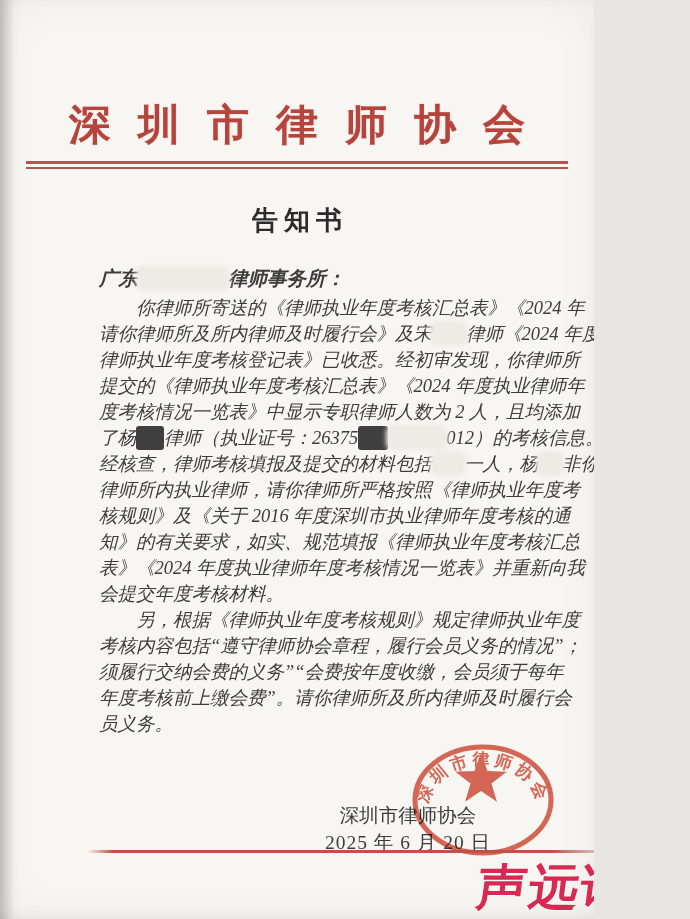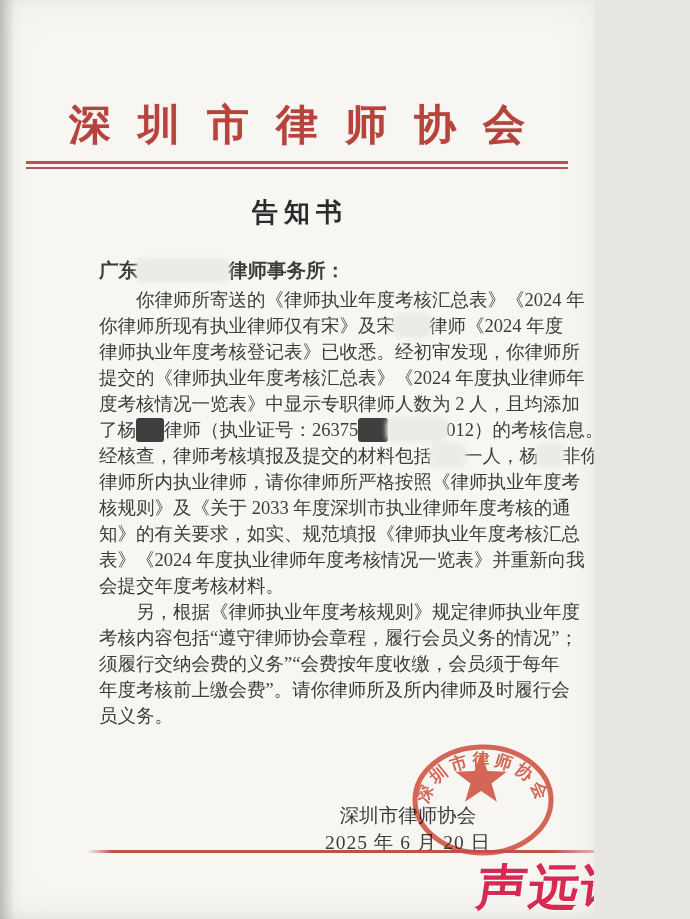--- a/index.html
+++ b/index.html
@@ -31,36 +31,36 @@
     color:var(--title_red,#b5443c);
     text-shadow:0 0 1px rgba(181,68,60,.45);
   }
   .header-rule{
     width:542px;height:3px;
     margin:13px auto 0 auto;
     border-top:3px solid var(--rule_red,#b8544b);
     border-bottom:2px solid var(--rule_red,#b8544b);
   }
   .doc-title{
-    margin-top:29px;
+    margin-top:37px;
     text-align:center;
     font-size:26px;line-height:30px;
     font-weight:700;
     letter-spacing:6px;text-indent:6px;
     color:#2b2b2b;
   }
   
   .doc-body{
     margin:30px 0 0 99px;
     width:500px;
     font-size:18.5px;
     line-height:26px;
     color:var(--text_ink,#3c3c3c);
   }
-  .line{height:26px;white-space:nowrap;}
+  .line{height:26px;white-space:nowrap;font-style:italic;}
   .line.indent{padding-left:37px;}
   .line.addr{font-weight:700;font-size:19.5px;margin-bottom:3px;}
   .redact{
     display:inline-block;
     vertical-align:-4px;
     height:21px;
   }
   .redact-black{
     background:#3f3f3f;
     border-radius:3px;
@@ -114,28 +114,28 @@
 
 <div class="page">
 
   <div class="org-title">深圳市律师协会</div>
   <div class="header-rule"></div>
   <div class="doc-title">告知书</div>
 
   <div class="doc-body" id="doc-body">
       <div class="line addr"><span>广东</span><span class="redact redact-blur" style="width: 90px;"></span><span>律师事务所：</span></div>
       <div class="line indent"><span>你律师所寄送的《律师执业年度考核汇总表》《2024 年</span></div>
-      <div class="line"><span>你律师所现有执业律师仅有宋》及宋</span><span class="redact redact-blur" style="width: 34px;"></span><span>律师《2024 年度</span></div>
+      <div class="line"><span>请你律师所及所内律师及时履行会》及宋</span><span class="redact redact-blur" style="width: 34px;"></span><span>律师《2024 年度</span></div>
       <div class="line"><span>律师执业年度考核登记表》已收悉。经初审发现，你律师所</span></div>
       <div class="line"><span>提交的《律师执业年度考核汇总表》《2024 年度执业律师年</span></div>
       <div class="line"><span>度考核情况一览表》中显示专职律师人数为 2 人，且均添加</span></div>
       <div class="line"><span>了杨</span><span class="redact redact-black" style="width: 28px;"></span><span>律师（执业证号：26375</span><span class="redact redact-black" style="width: 30px;"></span><span class="redact redact-blur" style="width: 58px;"></span><span>012）的考核信息。</span></div>
       <div class="line"><span>经核查，律师考核填报及提交的材料包括</span><span class="redact redact-blur" style="width: 32px;"></span><span>一人，杨</span><span class="redact redact-blur" style="width: 24px;"></span><span>非你</span></div>
       <div class="line"><span>律师所内执业律师，请你律师所严格按照《律师执业年度考</span></div>
-      <div class="line"><span>核规则》及《关于 2033 年度深圳市执业律师年度考核的通</span></div>
+      <div class="line"><span>核规则》及《关于 2016 年度深圳市执业律师年度考核的通</span></div>
       <div class="line"><span>知》的有关要求，如实、规范填报《律师执业年度考核汇总</span></div>
       <div class="line"><span>表》《2024 年度执业律师年度考核情况一览表》并重新向我</span></div>
       <div class="line"><span>会提交年度考核材料。</span></div>
       <div class="line indent"><span>另，根据《律师执业年度考核规则》规定律师执业年度</span></div>
       <div class="line"><span>考核内容包括“遵守律师协会章程，履行会员义务的情况”；</span></div>
       <div class="line"><span>须履行交纳会费的义务”“会费按年度收缴，会员须于每年</span></div>
       <div class="line"><span>年度考核前上缴会费”。请你律师所及所内律师及时履行会</span></div>
       <div class="line"><span>员义务。</span></div>
     </div>
 

